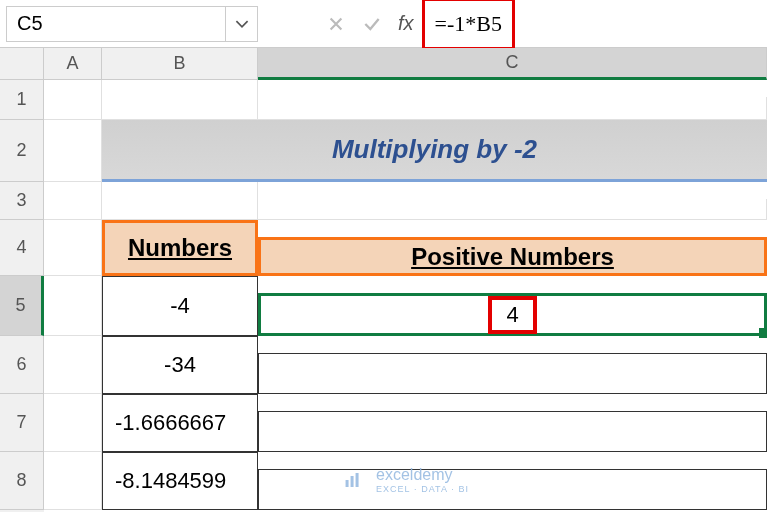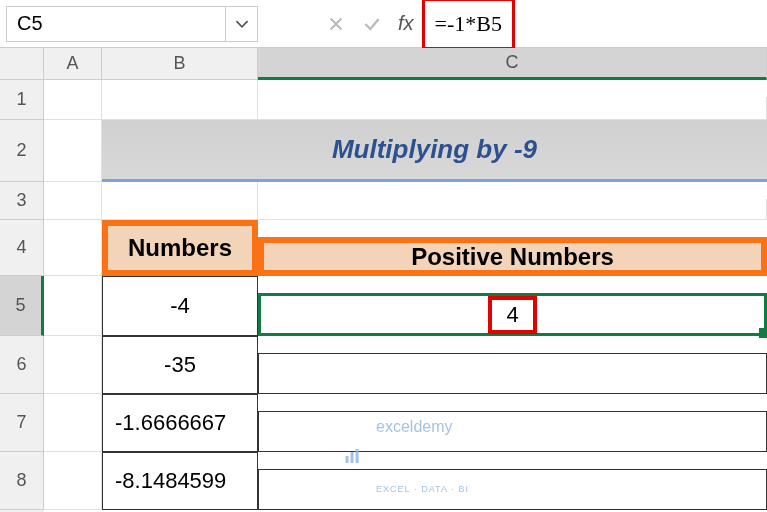--- a/index.html
+++ b/index.html
@@ -38,30 +38,30 @@
     .r2 { height: 62px; }
     .r3 { height: 38px; }
     .r4 { height: 56px; }
     .r5 { height: 60px; }
     .r6 { height: 58px; }
     .r7 { height: 58px; }
     .r8 { height: 58px; }
     
     .title-cell { background: linear-gradient(#d0d0d0, #d8d8d8); color: #2d5090; font-style: italic; font-weight: bold; font-size: 26px; justify-content: center; border-bottom: 3px solid #7da3d8; }
     
-    .header-cell { background: #f4d4b8; font-weight: bold; font-size: 24px; justify-content: center; border: 6px solid #f97316; }
+    .header-cell { background: #f4d4b8; font-weight: bold; font-size: 24px; justify-content: center; border: 3px solid #f97316; text-decoration: underline; }
     .data-cell { font-size: 22px; border: 1px solid #333; justify-content: center; }
     .data-cell.left { justify-content: flex-start; padding-left: 12px; }
     
     .selected-cell { border: 3px solid #107c41 !important; position: relative; }
     .fill-handle { position: absolute; right: -5px; bottom: -5px; width: 10px; height: 10px; background: #107c41; }
     .red-box { border: 4px solid #e30000; padding: 2px 14px; display: inline-block; }
     
     .watermark { position: absolute; left: 50%; transform: translateX(-50%); bottom: 18px; display: flex; align-items: center; gap: 14px; color: #93b8e0; font-size: 16px; opacity: 0.85; pointer-events: none; }
-    .watermark-sub { font-size: 9px; letter-spacing: 1px; color: #93b8e0; margin-top: 48px; }
+    .watermark-sub { font-size: 9px; letter-spacing: 1px; color: #93b8e0; }
     .watermark svg { width: 20px; height: 20px; }
   </style>
 </head>
 <body>
 
 <div class="formula-bar">
   <div class="name-box">C5</div>
   <div class="dropdown-btn">
     <svg viewBox="0 0 10 10">
         <path d="M1 3 L5 7 L9 3" stroke="#555" stroke-width="1.2" fill="none"></path>
@@ -105,21 +105,21 @@
       </div>
 
       <div class="cells">
         <div class="row r1">
           <div class="cell col-a"></div>
           <div class="cell col-b"></div>
           <div class="cell col-c"></div>
         </div>
         <div class="row r2">
           <div class="cell col-a"></div>
-          <div class="cell col-b title-cell" style="flex:1; border-right:none;">Multiplying by -9</div>
+          <div class="cell col-b title-cell" style="flex:1; border-right:none;">Multiplying by -2</div>
         </div>
         <div class="row r3">
           <div class="cell col-a"></div>
           <div class="cell col-b"></div>
           <div class="cell col-c"></div>
         </div>
         <div class="row r4">
           <div class="cell col-a"></div>
           <div class="cell col-b header-cell">Numbers</div>
           <div class="cell col-c header-cell">Positive Numbers</div>
@@ -127,21 +127,21 @@
         <div class="row r5">
           <div class="cell col-a"></div>
           <div class="cell col-b data-cell">-4</div>
           <div class="cell col-c data-cell selected-cell">
             <span class="red-box">4</span>
             <div class="fill-handle"></div>
           </div>
         </div>
         <div class="row r6">
           <div class="cell col-a"></div>
-          <div class="cell col-b data-cell">-35</div>
+          <div class="cell col-b data-cell">-34</div>
           <div class="cell col-c data-cell"></div>
         </div>
         <div class="row r7">
           <div class="cell col-a"></div>
           <div class="cell col-b data-cell left">-1.6666667</div>
           <div class="cell col-c data-cell"></div>
         </div>
         <div class="row r8">
           <div class="cell col-a"></div>
           <div class="cell col-b data-cell left">-8.1484599</div>

